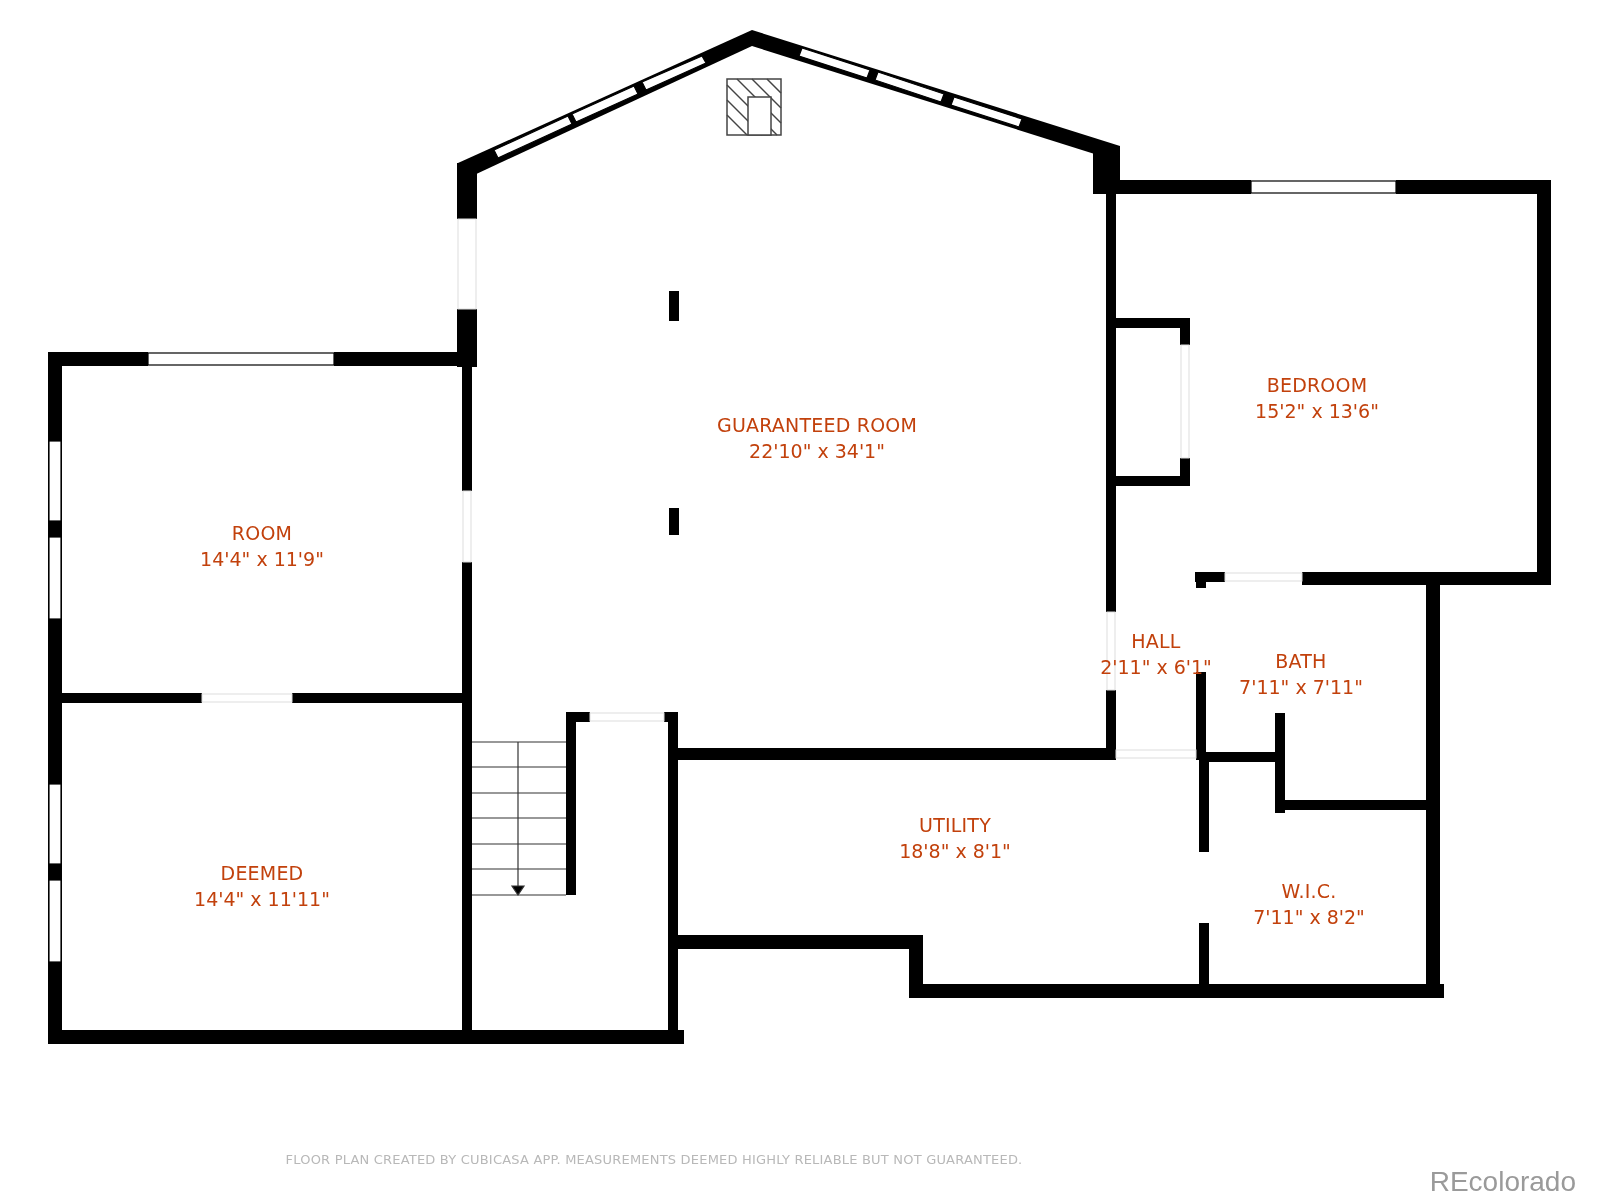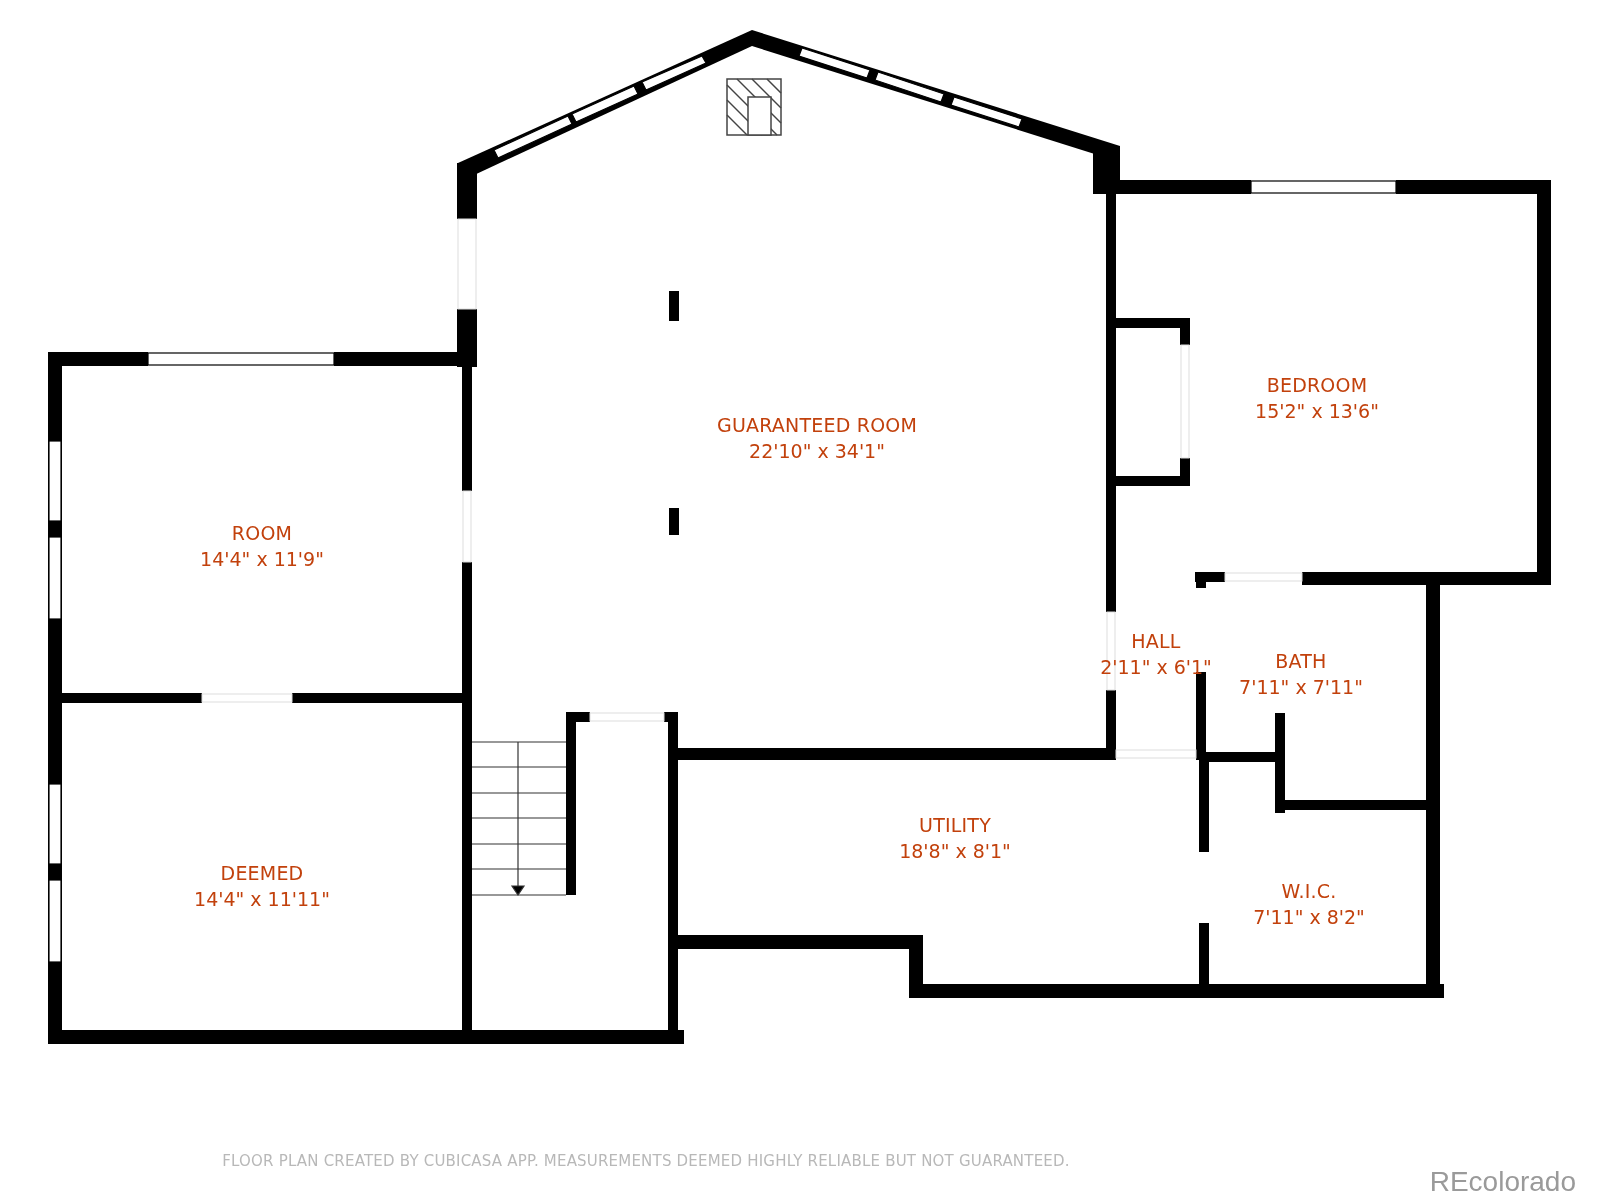--- a/index.html
+++ b/index.html
@@ -1,21 +1,21 @@
 <!DOCTYPE html>
 <html><head>
 <meta charset="utf-8">
 <style>
   html, body { margin: 0; padding: 0; background: #ffffff; }
   body { width: 1600px; height: 1200px; position: relative; overflow: hidden; font-family: "DejaVu Sans", sans-serif; }
   #plan { position: absolute; left: 0; top: 0; width: 1600px; height: 1200px; }
   .room-label { position: absolute; text-align: center; color: #c2410c; transform: translateX(-50%); white-space: nowrap; }
   .room-name { font-size: 19px; line-height: 26px; letter-spacing: 0.2px; }
   .room-dims { font-size: 19px; line-height: 26px; }
-  .footer { position: absolute; left: 4px; width: 1284px; top: 1152px; text-align: center; font-size: 15px; color: #b8b8b8; letter-spacing: 0.2px; }
+  .footer { position: absolute; left: 12px; width: 1284px; top: 1152px; text-align: center; font-size: 13px; color: #b8b8b8; letter-spacing: 0.2px; }
   .brand { position: absolute; right: 24px; top: 1166px; font-family: "Liberation Sans", sans-serif; font-size: 28px; color: #9a9a9a; }
 </style>
 </head>
 <body>
 
 <svg id="plan" viewBox="0 0 1600 1200" xmlns="http://www.w3.org/2000/svg">
   <g fill="#000">
 
     <polygon points="458,163 752,30 752,46 472,176"></polygon>
     <polygon points="752,30 1120,146 1120,162 752,46"></polygon>

